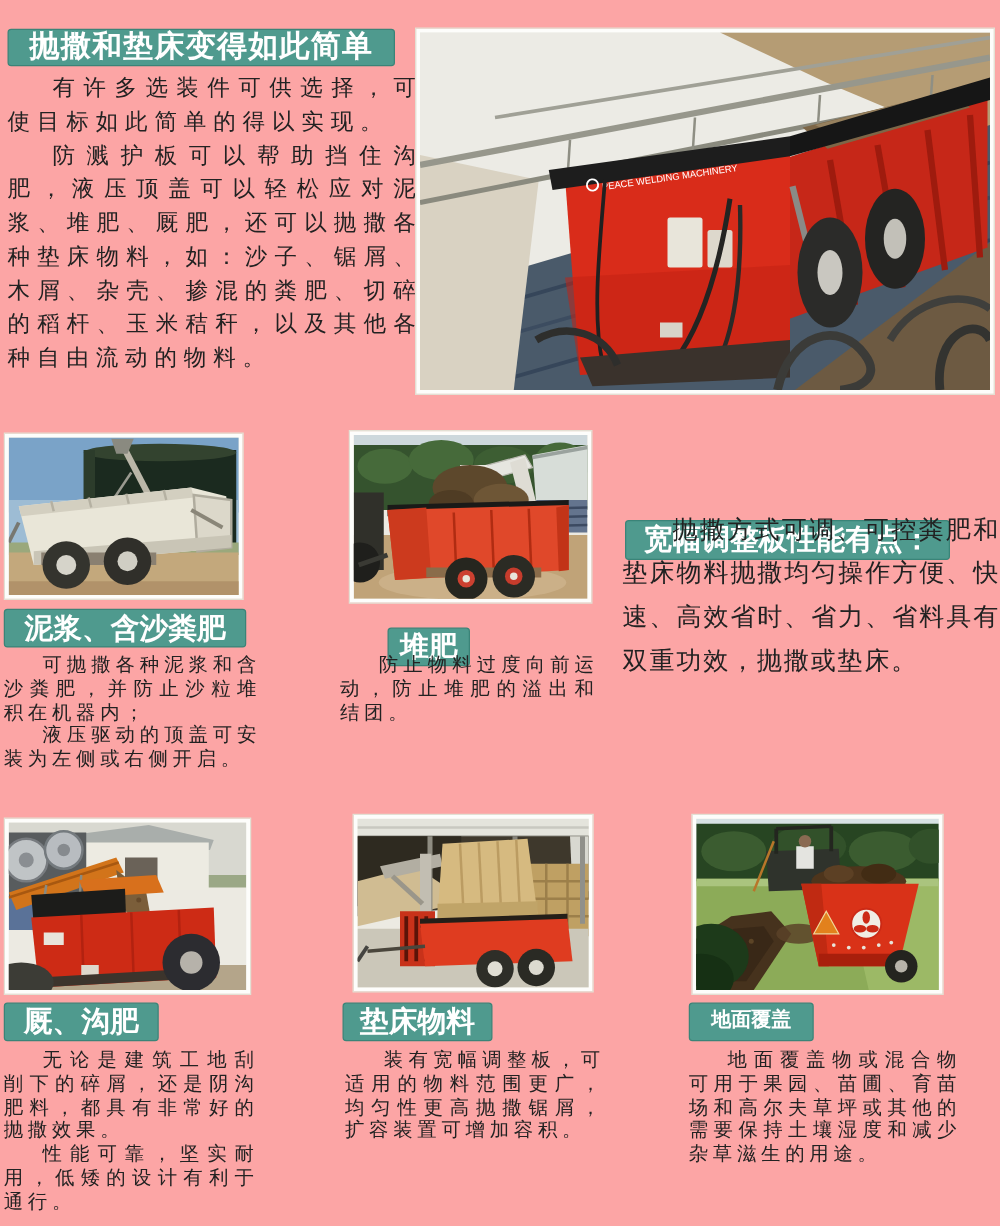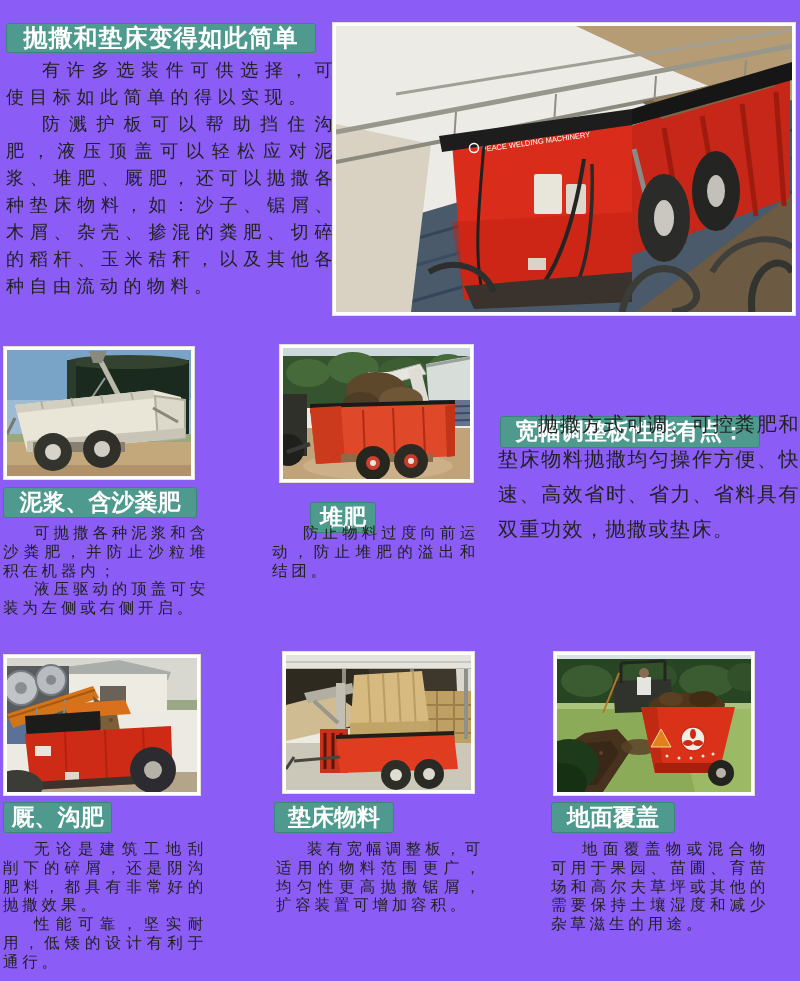--- a/index.html
+++ b/index.html
@@ -1,17 +1,17 @@
 <!DOCTYPE html>
 <html style="--accent: #4f9a8e; --accent-border: #3a8478;"><head>
 <meta charset="utf-8">
 <style>
   html,body { margin:0; padding:0; background:#ffffff; }
   .page {
-    position:relative; width:800px; height:981px; background:#8b5cf6;
+    position:relative; width:800px; height:981px; background:#fca5a5;
     font-family:"Liberation Sans", sans-serif; color:#222222; overflow:hidden;
   }
   .banner {
     position:absolute; box-sizing:border-box;
     background:var(--accent,#4f9a8e); border:1px solid var(--accent-border,#3a8478);
     border-radius:3px; color:#ffffff; font-weight:bold; text-align:center;
     white-space:nowrap; overflow:hidden;
   }
   .txt { position:absolute; text-align:justify; color:#222; }
   .txt p { margin:0; text-indent:2em; }
@@ -299,25 +299,25 @@
       <circle cx="134" cy="103" r="1.5" fill="#e8e4da"></circle>
       <circle cx="146" cy="101" r="1.5" fill="#e8e4da"></circle>
       <circle cx="156" cy="99" r="1.5" fill="#e8e4da"></circle>
       <circle cx="164" cy="118" r="13" fill="#24241f"></circle>
       <circle cx="164" cy="118" r="5" fill="#b8b4aa"></circle>
       <ellipse cx="12" cy="110" rx="30" ry="26" fill="#1d3a1a"></ellipse>
       <ellipse cx="4" cy="128" rx="26" ry="20" fill="#163014"></ellipse>
     </svg>
   </figure>
 
-  <div class="banner" style="left:3px; top:802px; width:109px; height:31px; font-size:23px; line-height:28px;">厩、沟肥</div>
+  <div class="banner" style="left:3px; top:802px; width:124px; height:31px; font-size:23px; line-height:28px;">厩、沟肥</div>
 
   <div class="banner" style="left:274px; top:802px; width:120px; height:31px; font-size:23px; line-height:28px;">垫床物料</div>
 
-  <div class="banner" style="left:551px; top:802px; width:124px; height:31px; font-size:23px; line-height:28px;">地面覆盖</div>
+  <div class="banner" style="left:551px; top:802px; width:100px; height:31px; font-size:16px; line-height:28px;">地面覆盖</div>
 
   <div class="txt t-col" style="left:3px; top:840px; width:204px;">
     <p>无论是建筑工地刮削下的碎屑，还是阴沟肥料，都具有非常好的抛撒效果。</p>
     <p>性能可靠，坚实耐用，低矮的设计有利于通行。</p>
   </div>
 
   <div class="txt t-col" style="left:276px; top:840px; width:208px;">
     <p>装有宽幅调整板，可适用的物料范围更广，均匀性更高抛撒锯屑，扩容装置可增加容积。</p>
   </div>
 

